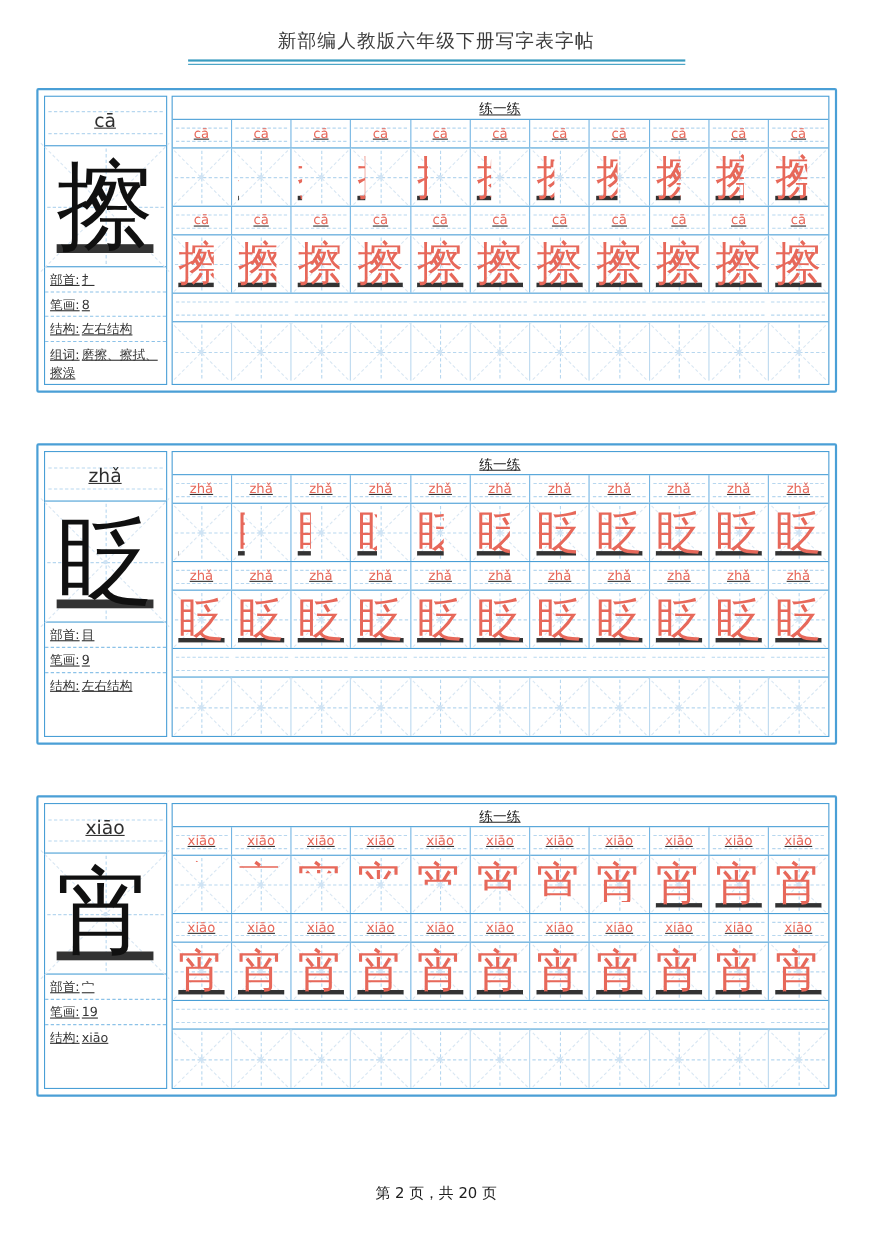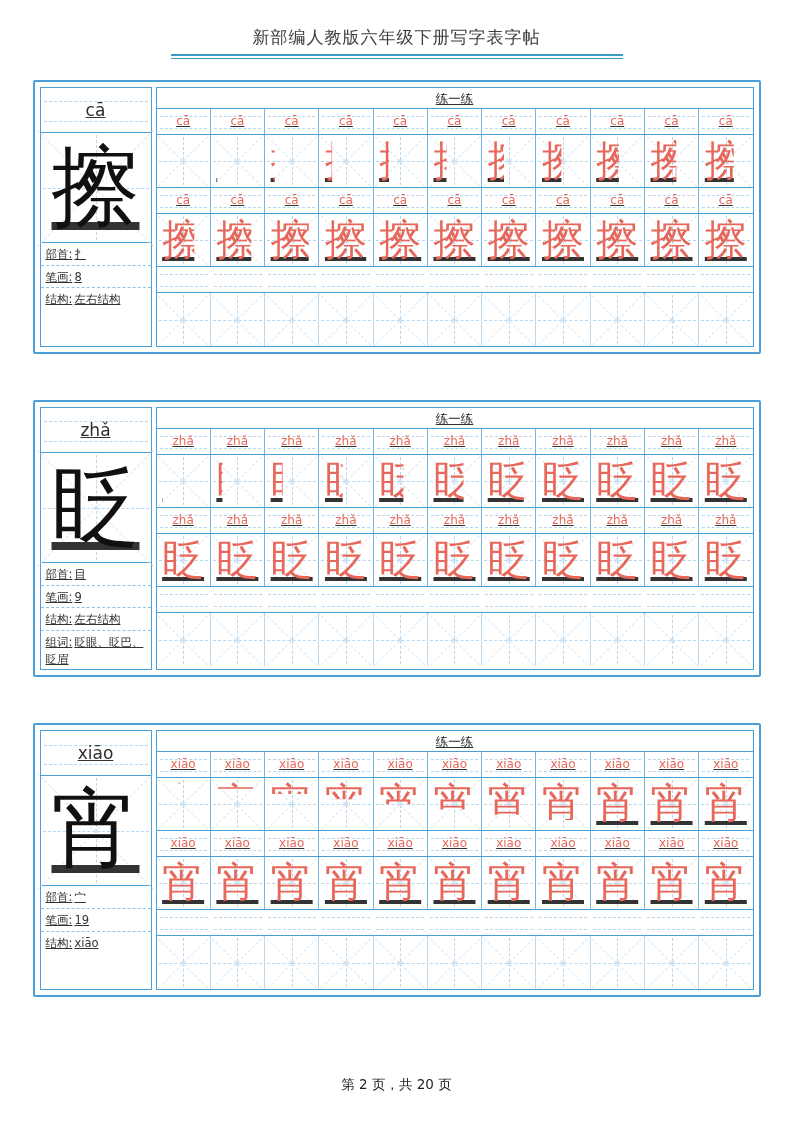--- a/index.html
+++ b/index.html
@@ -127,20 +127,21 @@
           <div class="gv"></div>
           <div class="gd d1"></div>
           <div class="gd d2"></div>
           <div class="gdot"></div>
           <span class="big-glyph">擦</span>
         </div>
         <div class="info">
           <div class="info-row"><span class="lab">部首:</span><span class="val">扌</span></div>
           <div class="info-row"><span class="lab">笔画:</span><span class="val">8</span></div>
           <div class="info-row"><span class="lab">结构:</span><span class="val">左右结构</span></div>
+          <div class="info-row"><span class="lab">组词:</span><span class="val">磨擦、擦拭、擦澡</span></div>
         </div>
       </div>
       <div class="right-col">
         <div class="practice-header">练一练</div>
         <div class="p-row">
           <div class="p-cell"><div class="hguide" style="top: 26%;"></div><div class="hguide" style="top: 76%;"></div><span class="py">cā</span></div>
           <div class="p-cell"><div class="hguide" style="top: 26%;"></div><div class="hguide" style="top: 76%;"></div><span class="py">cā</span></div>
           <div class="p-cell"><div class="hguide" style="top: 26%;"></div><div class="hguide" style="top: 76%;"></div><span class="py">cā</span></div>
           <div class="p-cell"><div class="hguide" style="top: 26%;"></div><div class="hguide" style="top: 76%;"></div><span class="py">cā</span></div>
           <div class="p-cell"><div class="hguide" style="top: 26%;"></div><div class="hguide" style="top: 76%;"></div><span class="py">cā</span></div>
@@ -483,21 +484,20 @@
           <div class="gv"></div>
           <div class="gd d1"></div>
           <div class="gd d2"></div>
           <div class="gdot"></div>
           <span class="big-glyph">眨</span>
         </div>
         <div class="info">
           <div class="info-row"><span class="lab">部首:</span><span class="val">目</span></div>
           <div class="info-row"><span class="lab">笔画:</span><span class="val">9</span></div>
           <div class="info-row"><span class="lab">结构:</span><span class="val">左右结构</span></div>
-          <div class="info-row"><span class="lab">组词:</span><span class="val">眨眼、眨巴、眨眉</span></div>
         </div>
       </div>
       <div class="right-col">
         <div class="practice-header">练一练</div>
         <div class="p-row">
           <div class="p-cell"><div class="hguide" style="top: 26%;"></div><div class="hguide" style="top: 76%;"></div><span class="py">zhǎ</span></div>
           <div class="p-cell"><div class="hguide" style="top: 26%;"></div><div class="hguide" style="top: 76%;"></div><span class="py">zhǎ</span></div>
           <div class="p-cell"><div class="hguide" style="top: 26%;"></div><div class="hguide" style="top: 76%;"></div><span class="py">zhǎ</span></div>
           <div class="p-cell"><div class="hguide" style="top: 26%;"></div><div class="hguide" style="top: 76%;"></div><span class="py">zhǎ</span></div>
           <div class="p-cell"><div class="hguide" style="top: 26%;"></div><div class="hguide" style="top: 76%;"></div><span class="py">zhǎ</span></div>

